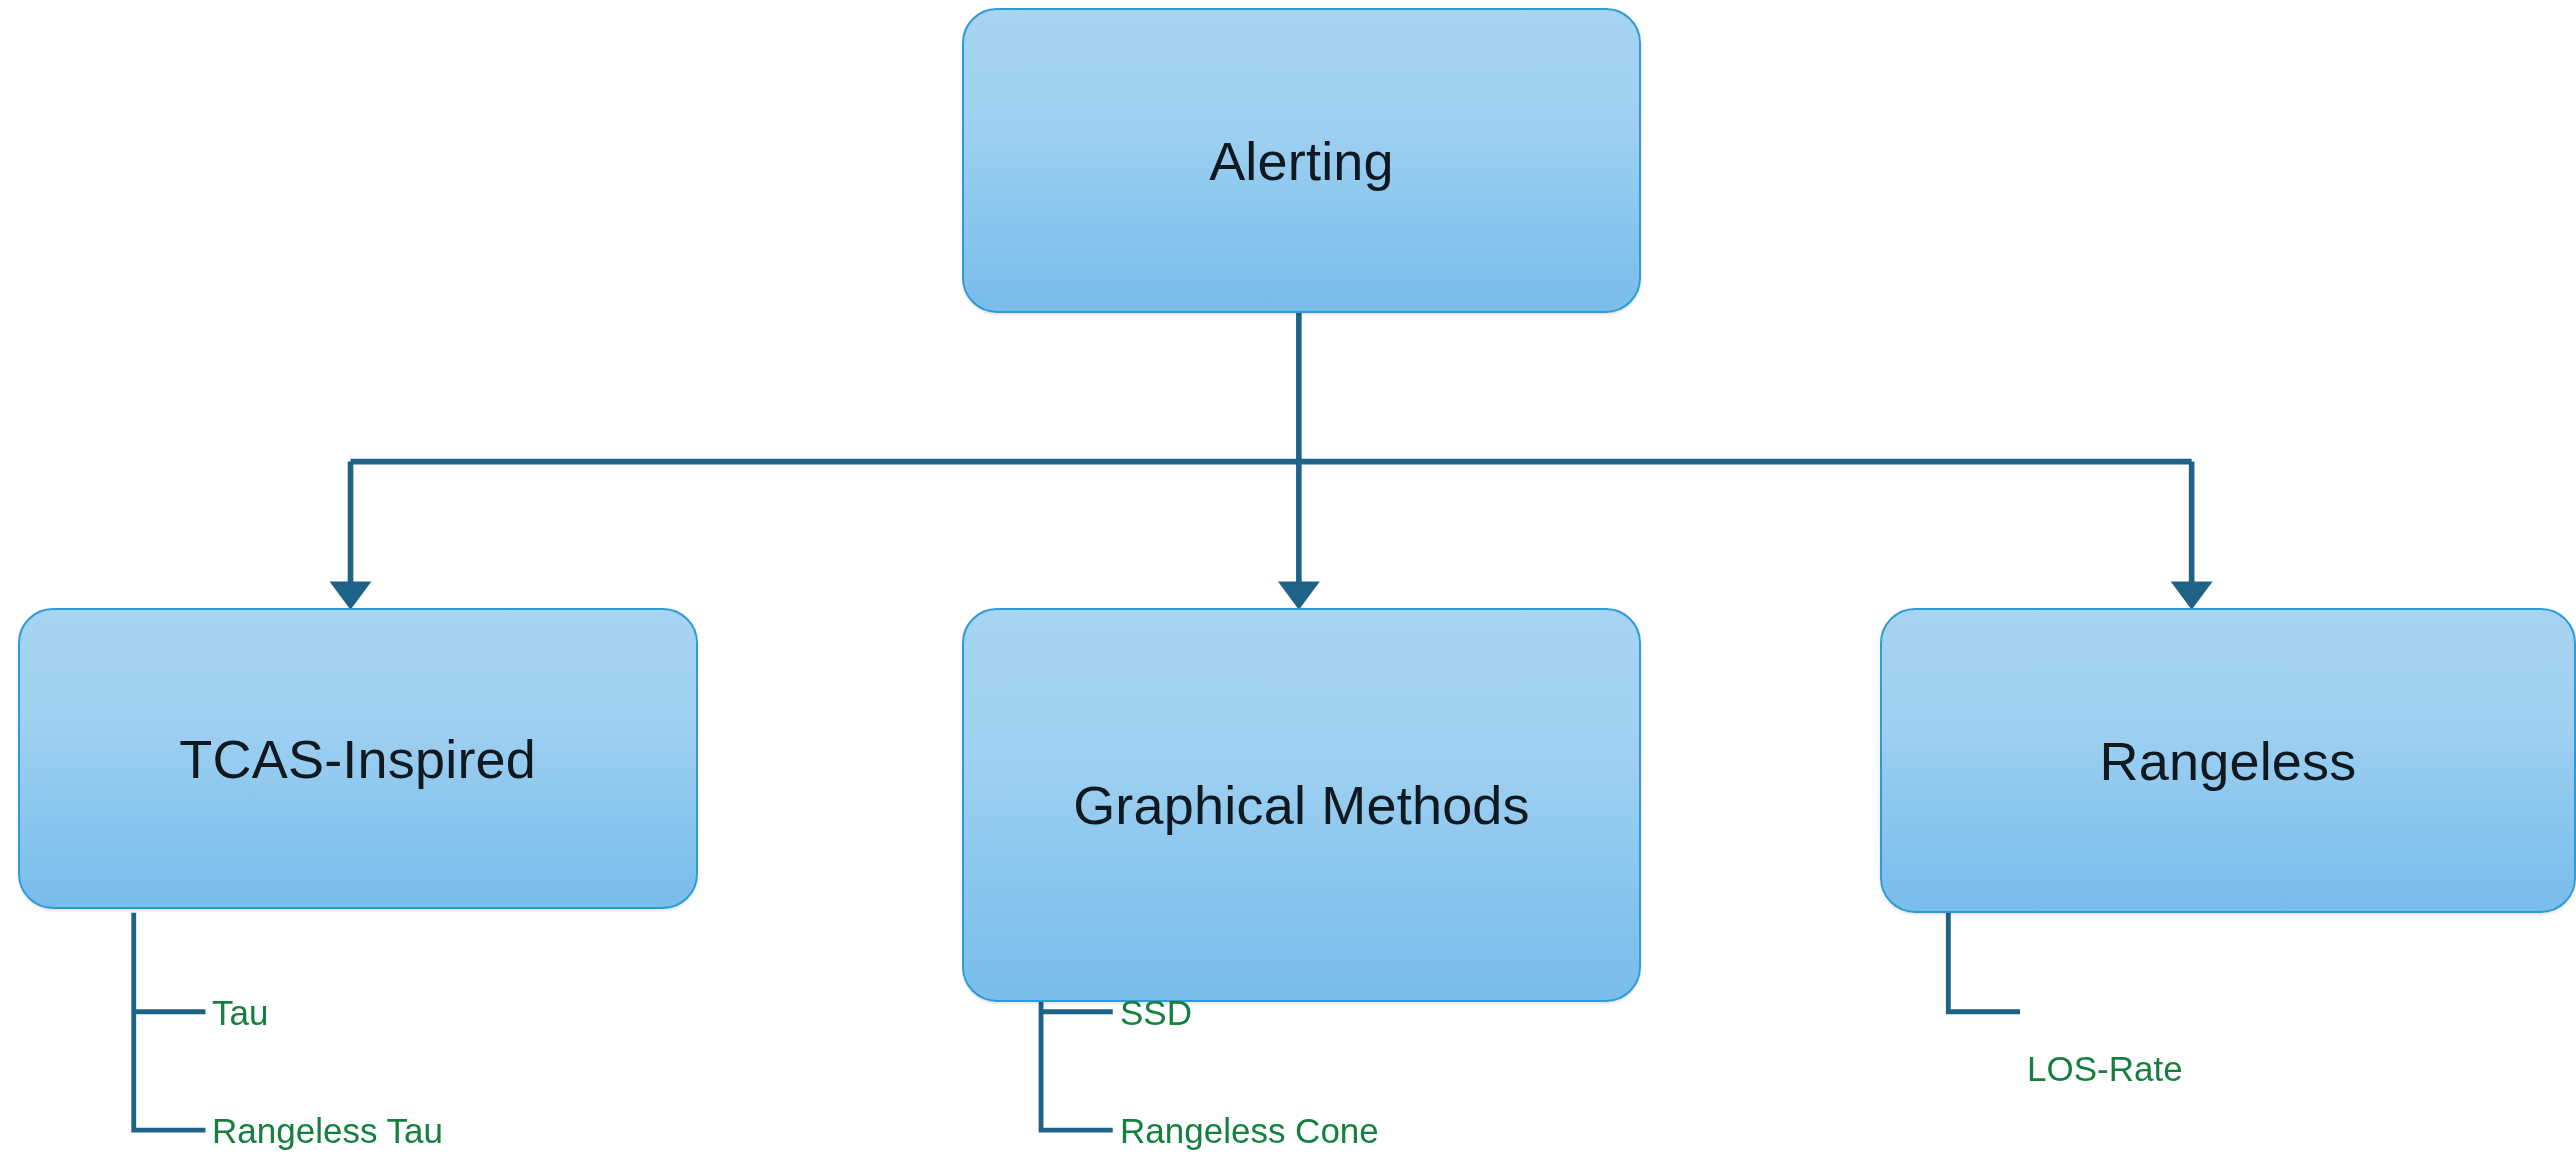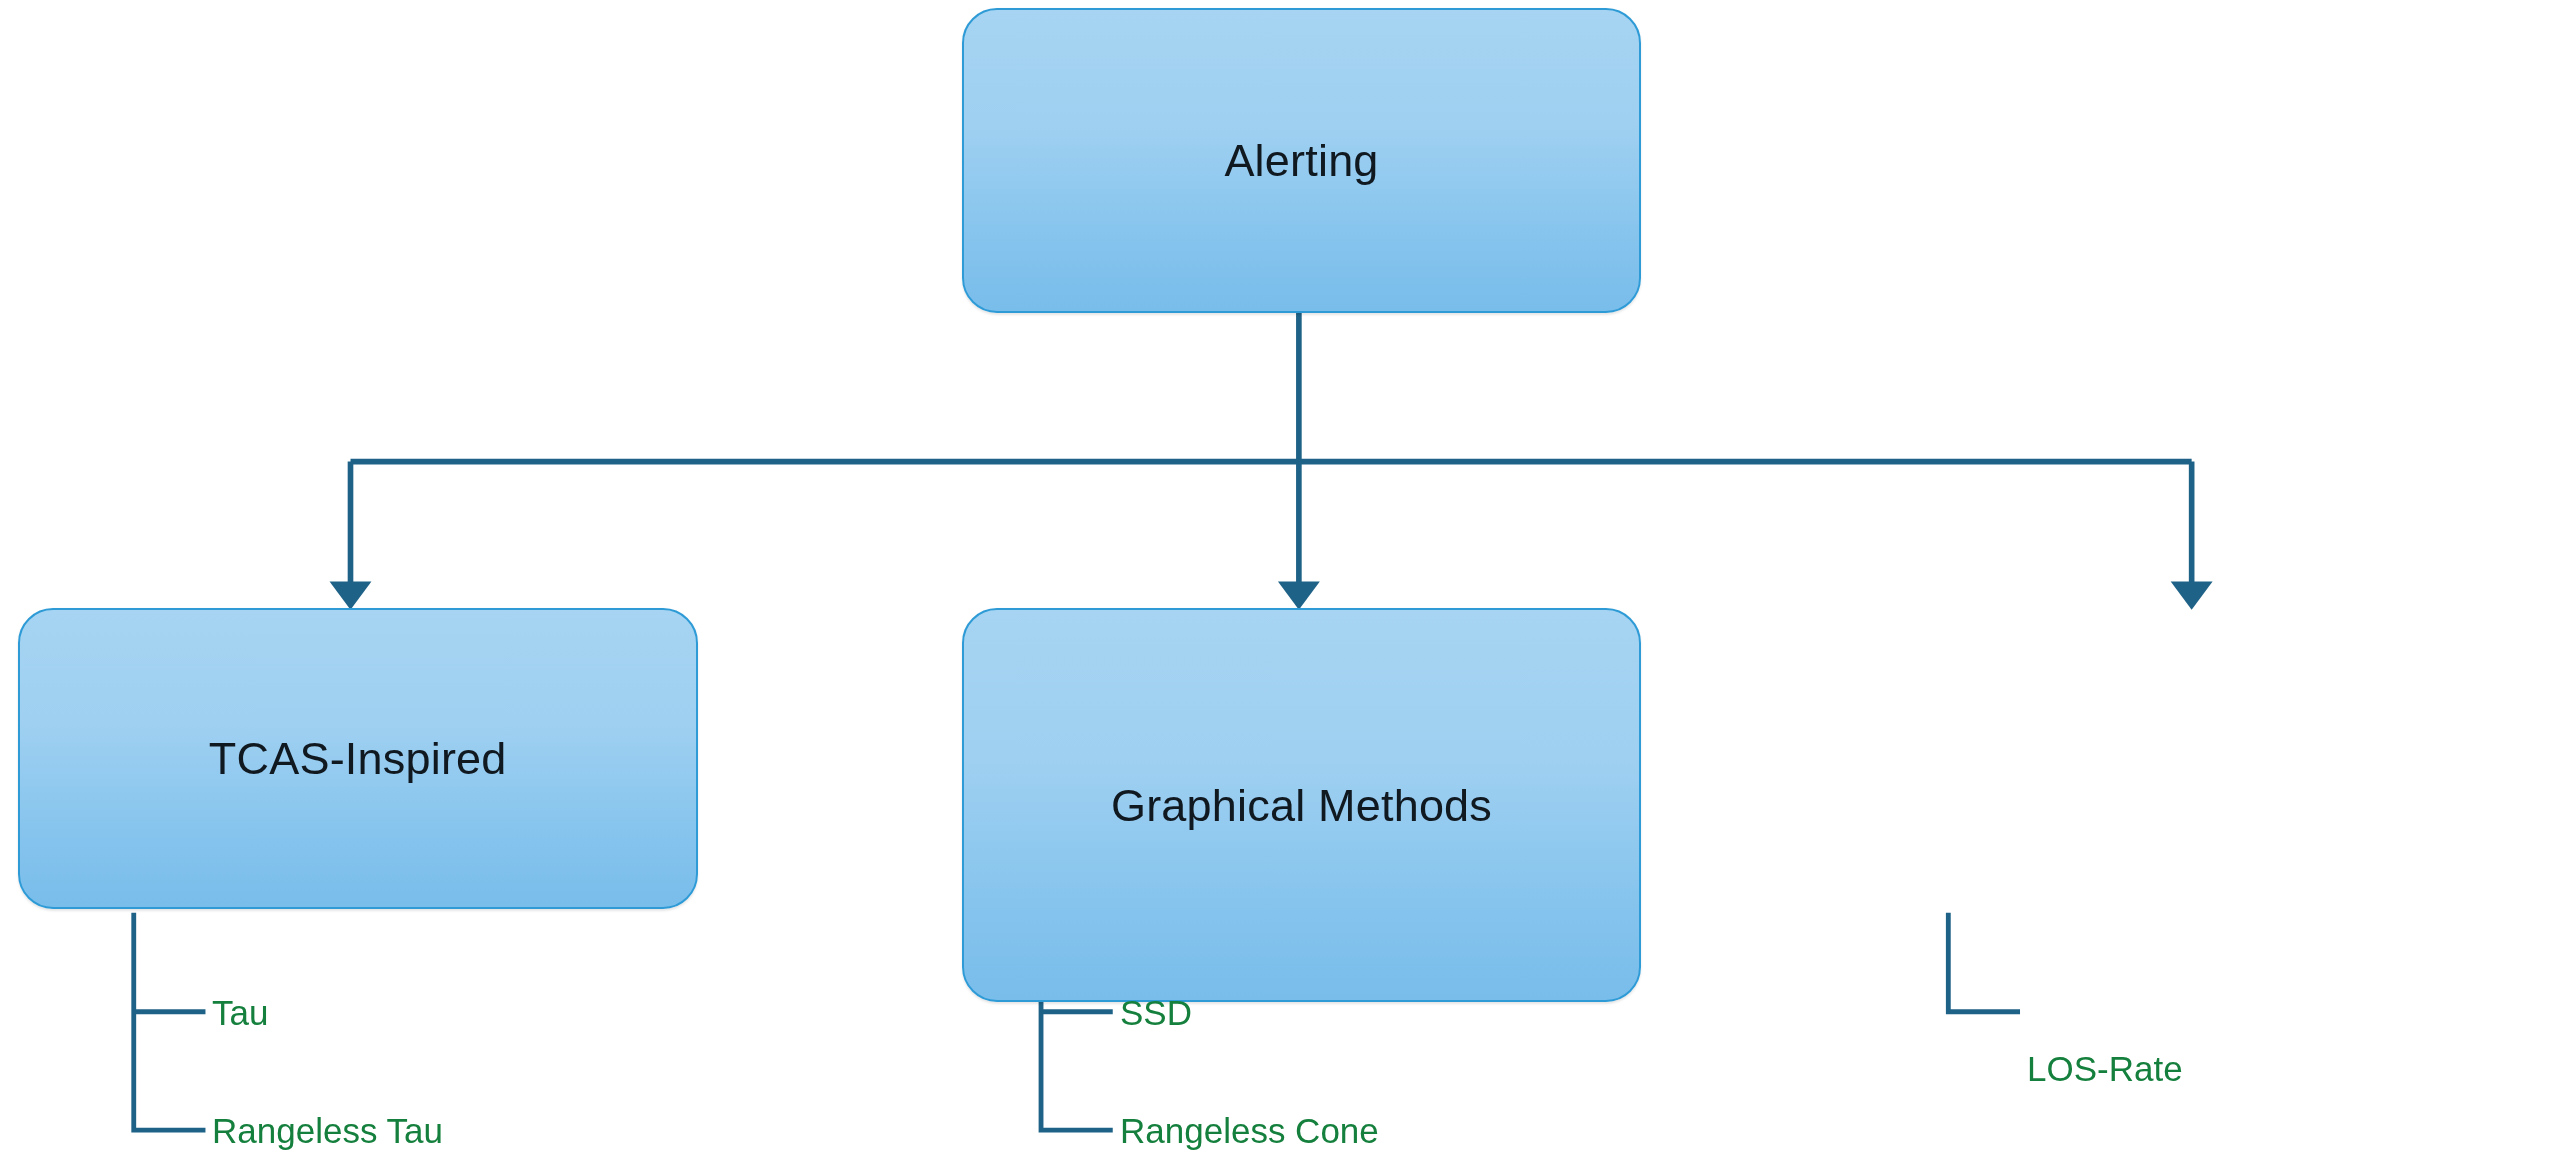--- a/index.html
+++ b/index.html
@@ -22,21 +22,21 @@
     box-sizing: border-box;
     border-radius: 35px;
     border: 2.4px solid #2E9BD6;
     background: linear-gradient(180deg, #A6D4F2 0%, #9FD0F1 38%, #84C3ED 78%, #79BDEB 100%);
     display: flex;
     align-items: center;
     justify-content: center;
     box-shadow: 0 1.6px 2.4px rgba(0,0,0,0.10);
   }
   .node-label {
-    font-size: 45px;
+    font-size: 54px;
     line-height: 1;
     color: #101820;
     letter-spacing: 0.2px;
     white-space: nowrap;
     text-align: right;
   }
   .leaf-label {
     position: absolute;
     font-size: 35px;
     line-height: 1;
@@ -101,20 +101,23 @@
   </div>
 
   <div class="node-box" style="left:17.7px; top:608px; width:680px; height:301px;">
     <span class="node-label">TCAS-Inspired</span>
   </div>
 
   <div class="node-box" style="left:962px; top:608px; width:679px; height:394px;">
     <span class="node-label">Graphical Methods</span>
   </div>
 
+  <div class="node-box" style="left:1880px; top:608px; width:696px; height:305px;">
+    <span class="node-label">Rangeless</span>
+  </div>
 
   <span class="leaf-label" style="left:212px; top:1012px;">Tau</span>
   <span class="leaf-label" style="left:212px; top:1130px;">Rangeless Tau</span>
 
   <span class="leaf-label" style="left:1120px; top:1012px;">SSD</span>
   <span class="leaf-label" style="left:1120px; top:1130px;">Rangeless Cone</span>
 
   <span class="leaf-label" style="left:2027px; top:1068px;">LOS-Rate</span>
 
 </div>

